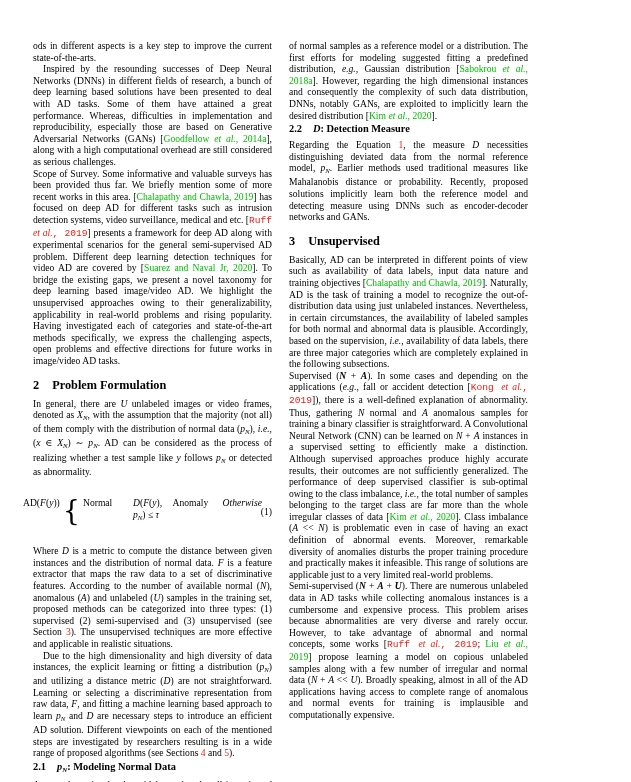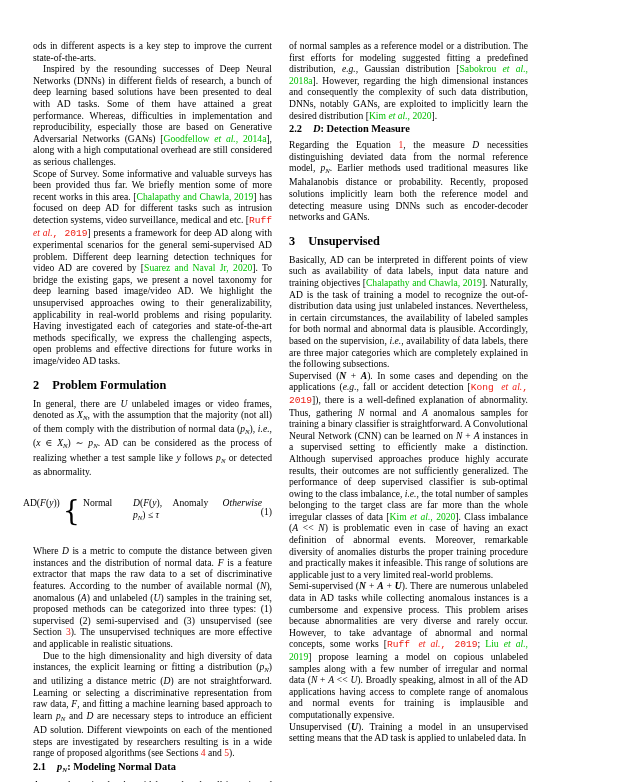--- a/index.html
+++ b/index.html
@@ -79,15 +79,14 @@
         <span class="sectitle"><span class="i">D</span><span>: Detection Measure</span></span>
       </h3>
       <p class="para"><span>Regarding the Equation </span><span class="ref">1</span><span>, the measure </span><span class="i">D</span><span> necessities distinguishing deviated data from the normal reference model, </span><span class="i">p</span><span class="isub">N</span><span>. Earlier methods used traditional measures like Mahalanobis distance or probability. Recently, proposed solutions implicitly learn both the reference model and detecting measure using DNNs such as encoder-decoder networks and GANs.</span></p>
       <h2>
         <span class="secnum">3</span>
         <span class="sectitle">Unsupervised</span>
       </h2>
       <p class="para"><span>Basically, AD can be interpreted in different points of view such as availability of data labels, input data nature and training objectives [</span><span class="cite">Chalapathy and Chawla, 2019</span><span>]. Naturally, AD is the task of training a model to recognize the out-of-distribution data using just unlabeled instances. Nevertheless, in certain circumstances, the availability of labeled samples for both normal and abnormal data is plausible. Accordingly, based on the supervision, </span><span class="i">i.e.</span><span>, availability of data labels, there are three major categories which are completely explained in the following subsections.</span></p>
       <p class="para"><span class="b">Supervised (</span><span class="bi">N</span><span class="b"> + </span><span class="bi">A</span><span class="b">).</span><span> In some cases and depending on the applications (</span><span class="i">e.g.</span><span>, fall or accident detection [</span><span class="cite-red">Kong </span><span class="cite-red-i">et al.</span><span class="cite-red">, 2019</span><span>]), there is a well-defined explanation of abnormality. Thus, gathering </span><span class="i">N</span><span> normal and </span><span class="i">A</span><span> anomalous samples for training a binary classifier is straightforward. A Convolutional Neural Network (CNN) can be learned on </span><span class="i">N</span><span> + </span><span class="i">A</span><span> instances in a supervised setting to efficiently make a distinction. Although supervised approaches produce highly accurate results, their outcomes are not sufficiently generalized. The performance of deep supervised classifier is sub-optimal owing to the class imbalance, </span><span class="i">i.e.</span><span>, the total number of samples belonging to the target class are far more than the whole irregular classes of data [</span><span class="cite">Kim </span><span class="cite-i">et al.</span><span class="cite">, 2020</span><span>]. Class imbalance (</span><span class="i">A</span><span> &lt;&lt; </span><span class="i">N</span><span>) is problematic even in case of having an exact definition of abnormal events. Moreover, remarkable diversity of anomalies disturbs the proper training procedure and practically makes it infeasible. This range of solutions are applicable just to a very limited real-world problems.</span></p>
       <p class="para"><span class="b">Semi-supervised (</span><span class="bi">N</span><span class="b"> + </span><span class="bi">A</span><span class="b"> + </span><span class="bi">U</span><span class="b">).</span><span> There are numerous unlabeled data in AD tasks while collecting anomalous instances is a cumbersome and expensive process. This problem arises because abnormalities are very diverse and rarely occur. However, to take advantage of abnormal and normal concepts, some works [</span><span class="cite-red">Ruff </span><span class="cite-red-i">et al.</span><span class="cite-red">, 2019</span><span>; </span><span class="cite">Liu </span><span class="cite-i">et al.</span><span class="cite">, 2019</span><span>] propose learning a model on copious unlabeled samples along with a few number of irregular and normal data (</span><span class="i">N</span><span> + </span><span class="i">A</span><span> &lt;&lt; </span><span class="i">U</span><span>). Broadly speaking, almost in all of the AD applications having access to complete range of anomalous and normal events for training is implausible and computationally expensive.</span></p>
-      <p class="para"><span class="b">Unsupervised (</span><span class="bi">U</span><span class="b">).</span><span> Training a model in an unsupervised setting means that the AD task is applied to unlabeled data. In</span></p>
     </div>
 </div>
 
 </body></html>

